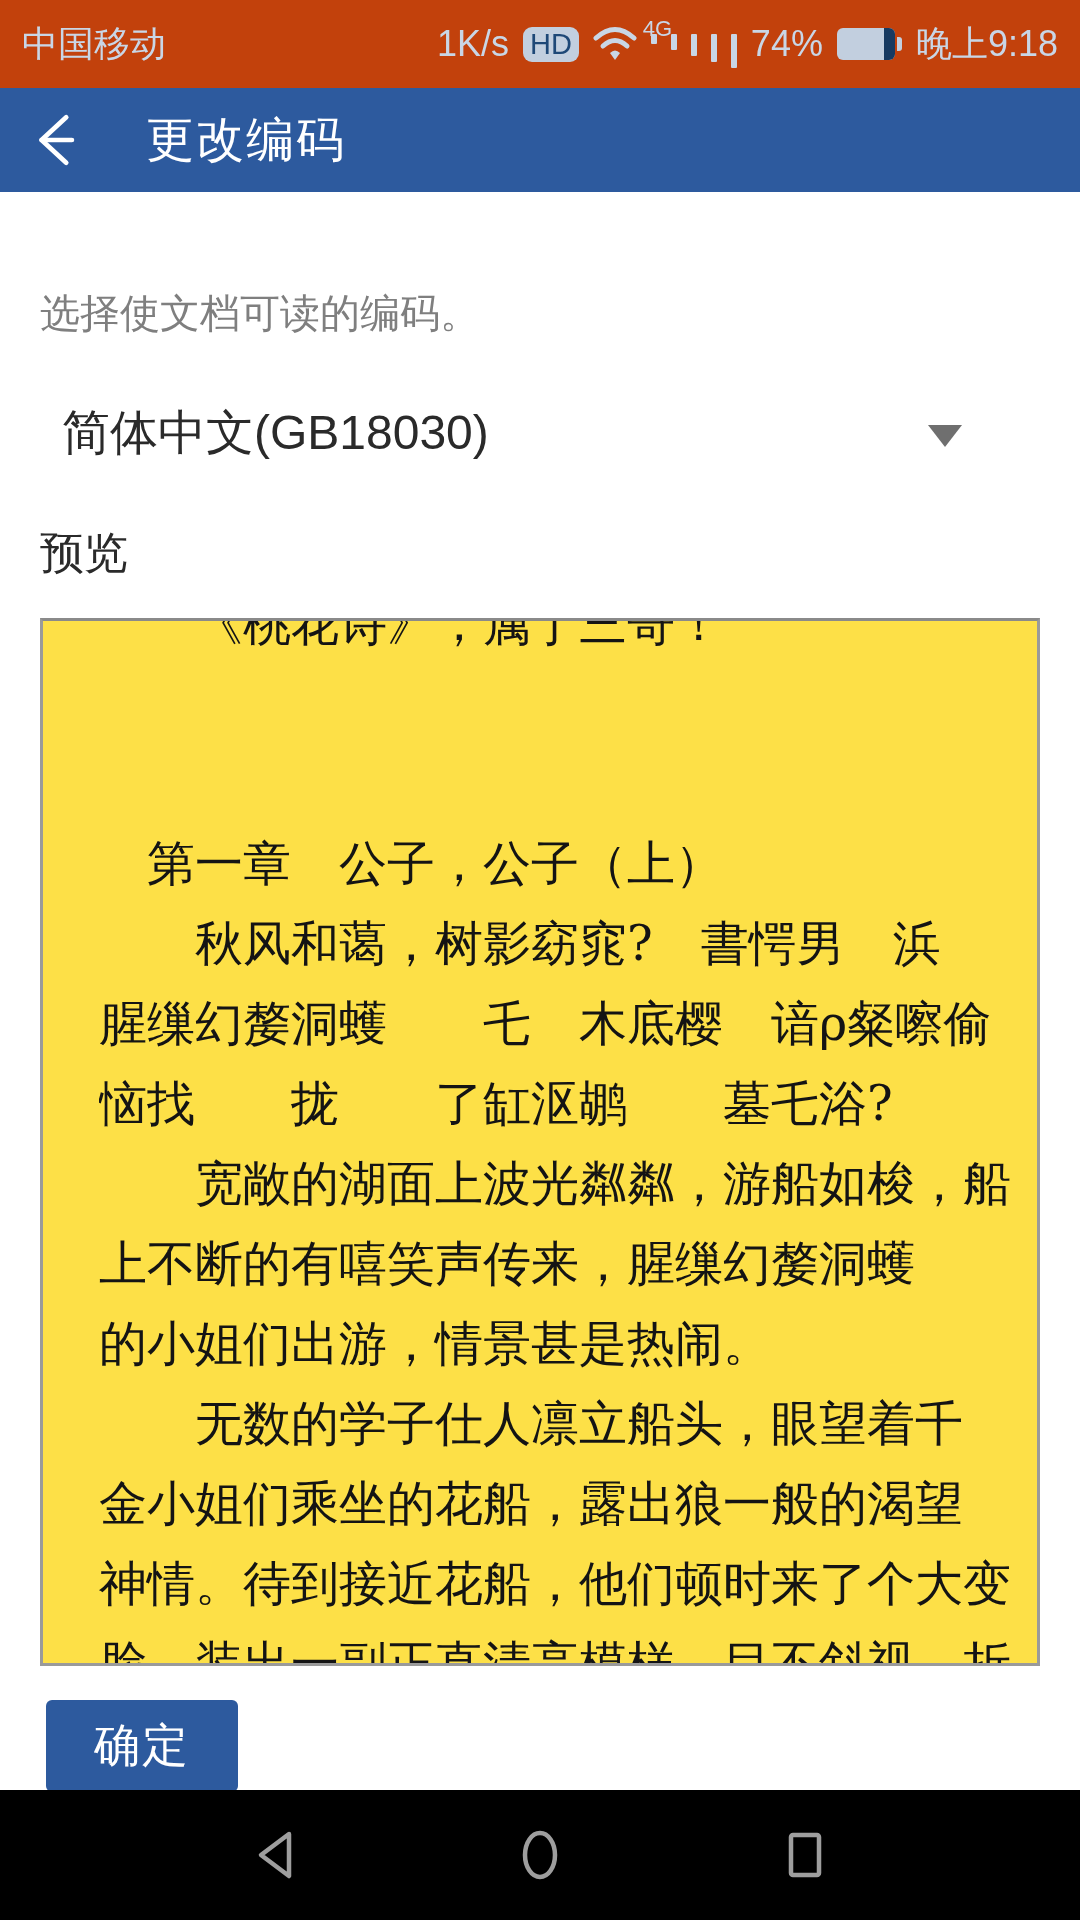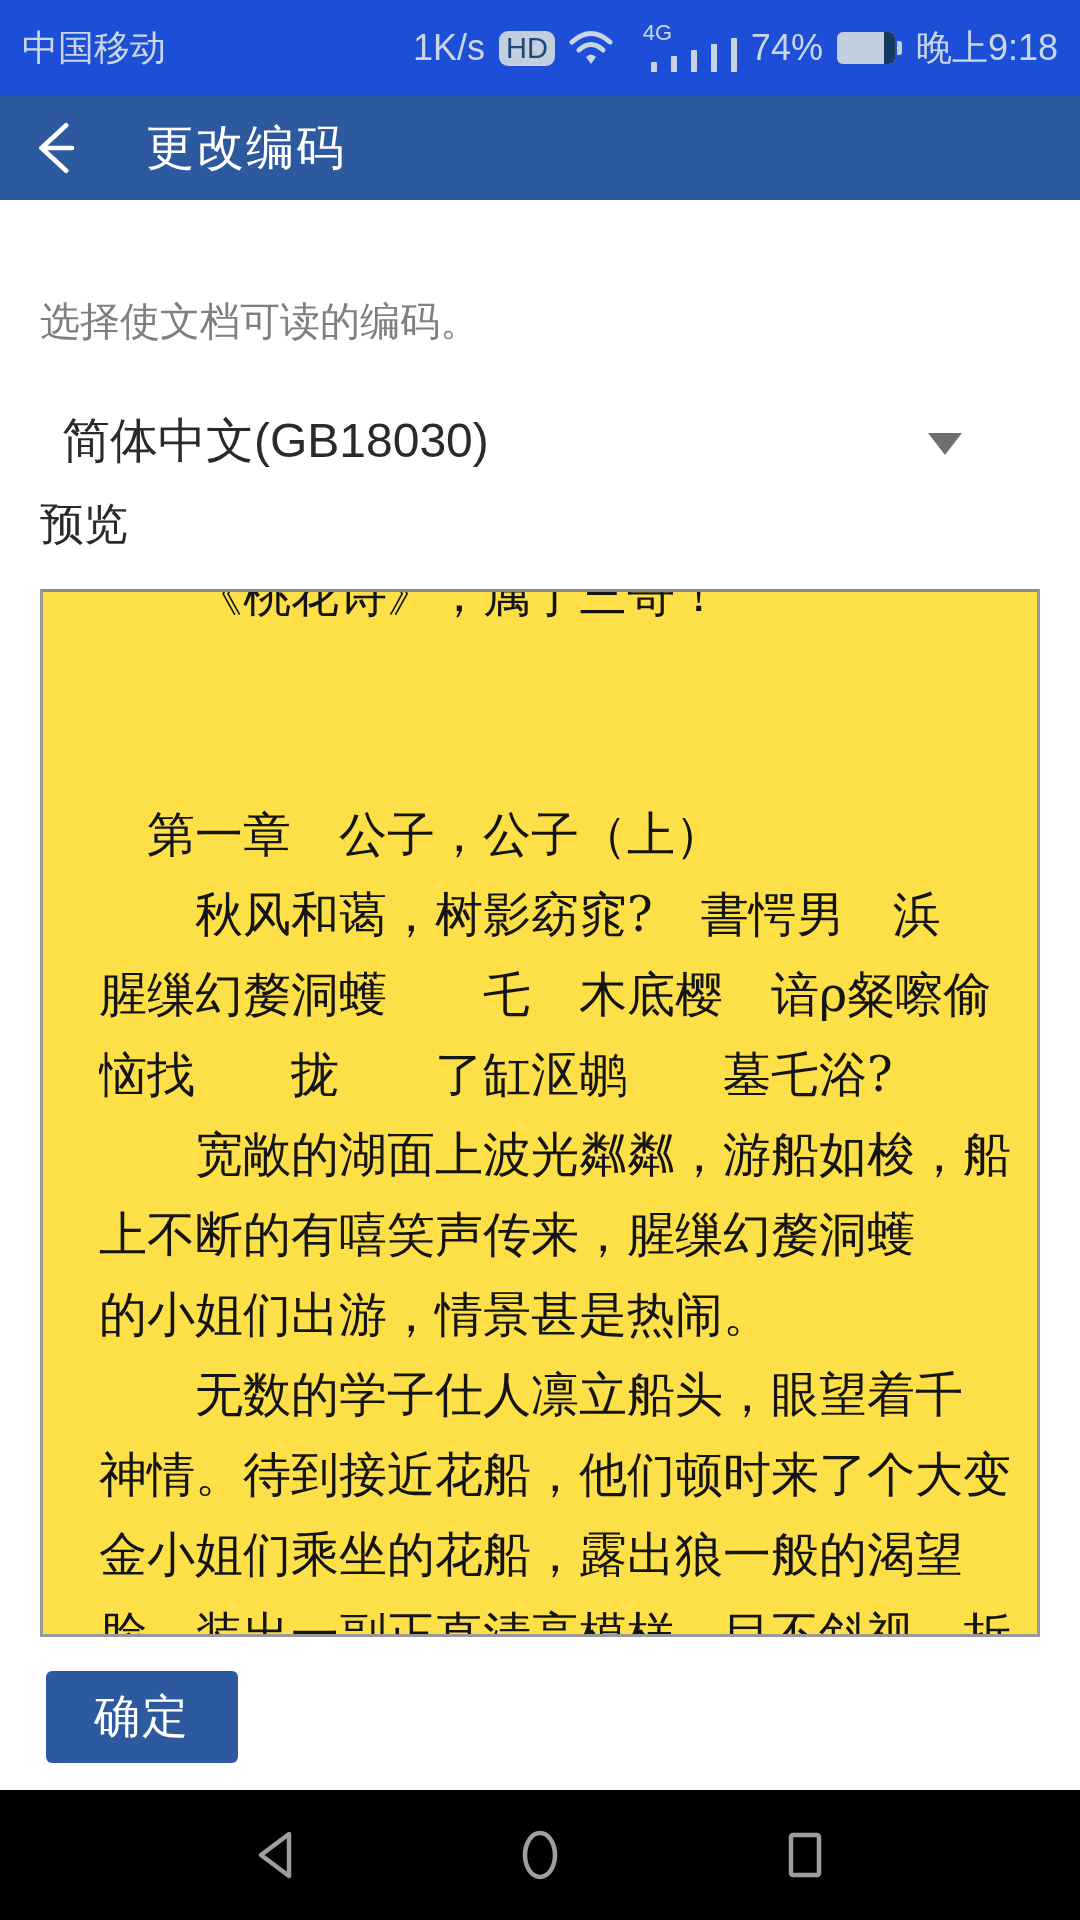--- a/index.html
+++ b/index.html
@@ -4,31 +4,31 @@
 <style>
   html,body{margin:0;padding:0;}
   body{
     width:1080px;height:1920px;position:relative;overflow:hidden;
     background:#ffffff;
     font-family:"Liberation Sans", sans-serif;
     -webkit-font-smoothing:antialiased;
   }
   
   .status-bar{
-    height:72px;background:#1d4ed8;color:#c9d6e6;
+    height:88px;background:#c2410c;color:#c9d6e6;
     display:flex;align-items:center;justify-content:space-between;
-    padding:12px 22px;font-size:36px;
+    padding:0 22px;font-size:36px;
   }
   .sb-right{display:flex;align-items:center;gap:14px;}
   .hd-badge{
     background:#c2cfdf;color:#1e4877;font-weight:normal;font-size:29px;
     border-radius:9px;padding:3px 7px;line-height:1;
   }
   .wifi-icon svg{display:block;}
-  .signal{display:flex;align-items:flex-end;gap:14px;position:relative;padding-top:14px;margin-left:24px;}
+  .signal{display:flex;align-items:flex-start;gap:14px;position:relative;padding-top:14px;}
   .signal .fourg{position:absolute;top:-4px;left:-8px;font-size:22px;color:#c9d6e6;}
   .signal i{display:block;width:6px;background:#c9d6e6;border-radius:1px;}
   .battery{display:flex;align-items:center;}
   .battery .shell{
     width:58px;height:32px;border-radius:6px;background:#c2cfdf;position:relative;overflow:hidden;
   }
   .battery .shell::after{
     content:"";position:absolute;right:0;top:0;bottom:0;width:11px;background:#173a61;
   }
   .battery .tip{width:5px;height:14px;background:#c2cfdf;border-radius:0 3px 3px 0;margin-left:2px;}
@@ -44,21 +44,21 @@
   .instruction{margin-top:94px;font-size:40px;color:#7f7f7f;}
   .select-row{
     margin-top:60px;position:relative;height:64px;display:flex;align-items:center;cursor:pointer;
   }
   .select-value{font-size:48px;color:#2a2a2a;padding-left:22px;}
   .caret-down{
     position:absolute;right:78px;top:50%;margin-top:-8px;
     width:0;height:0;border-left:17px solid transparent;border-right:17px solid transparent;
     border-top:22px solid #6f6f6f;
   }
-  .preview-label{margin-top:22px;font-size:44px;color:#2a2a2a;}
+  .preview-label{margin-top:59px;font-size:44px;color:#2a2a2a;}
   .preview-box{
     margin-top:35px;height:1042px;border:3px solid #9a9a9a;border-top-color:#8a8a8a;
     background:#fde047;overflow:hidden;
     padding:0 16px 0 56px;box-sizing:content-box;
   }
   .preview-content{margin-top:-38px;}
   .pline{
     height:80px;line-height:80px;white-space:nowrap;overflow:hidden;
     font-family:"DejaVu Serif","Liberation Serif",serif;
     font-size:48px;color:#141414;
@@ -138,22 +138,22 @@
       <div class="pline"></div>
       <div class="pline"></div>
       <div class="pline">　第一章　公子，公子（上）</div>
       <div class="pline">　　秋风和蔼，树影窈窕?　書愕男　浜</div>
       <div class="pline">腥缫幻嫠洞蠖　　乇　木底樱　谙ρ粲嚓偷</div>
       <div class="pline">恼找　　拢　　了缸沤鹕　　墓乇浴?</div>
       <div class="pline">　　宽敞的湖面上波光粼粼，游船如梭，船</div>
       <div class="pline">上不断的有嘻笑声传来，腥缫幻嫠洞蠖</div>
       <div class="pline">的小姐们出游，情景甚是热闹。</div>
       <div class="pline">　　无数的学子仕人凛立船头，眼望着千</div>
+      <div class="pline">金小姐们乘坐的花船，露出狼一般的渴望</div>
       <div class="pline">神情。待到接近花船，他们顿时来了个大变</div>
-      <div class="pline">金小姐们乘坐的花船，露出狼一般的渴望</div>
       <div class="pline">脸，装出一副正直清高模样，目不斜视，折</div>
     </div>
   </div>
 
   <button class="confirm-btn">确定</button>
 </div>
 
 <div class="nav-bar">
   <div class="nav-btn">
     <svg width="40" height="52" viewBox="0 0 40 52">

